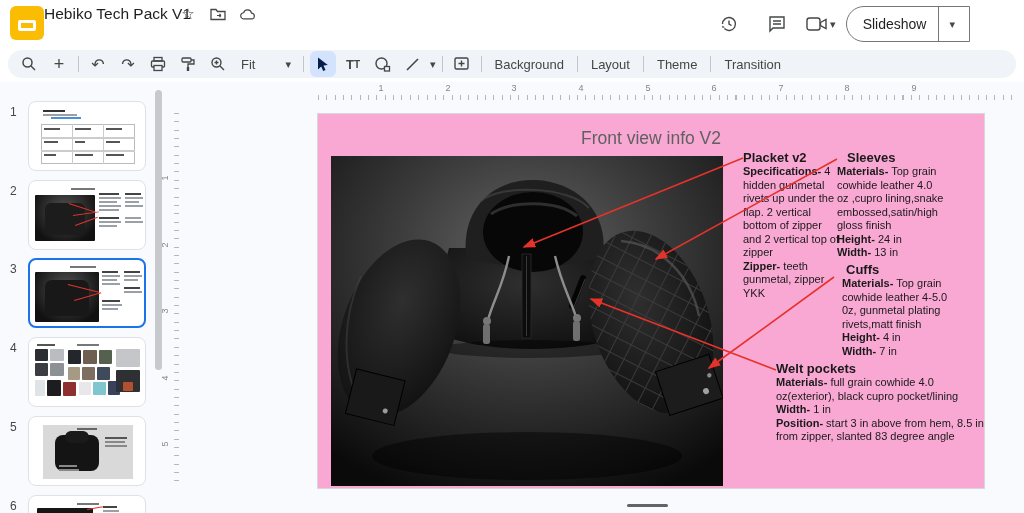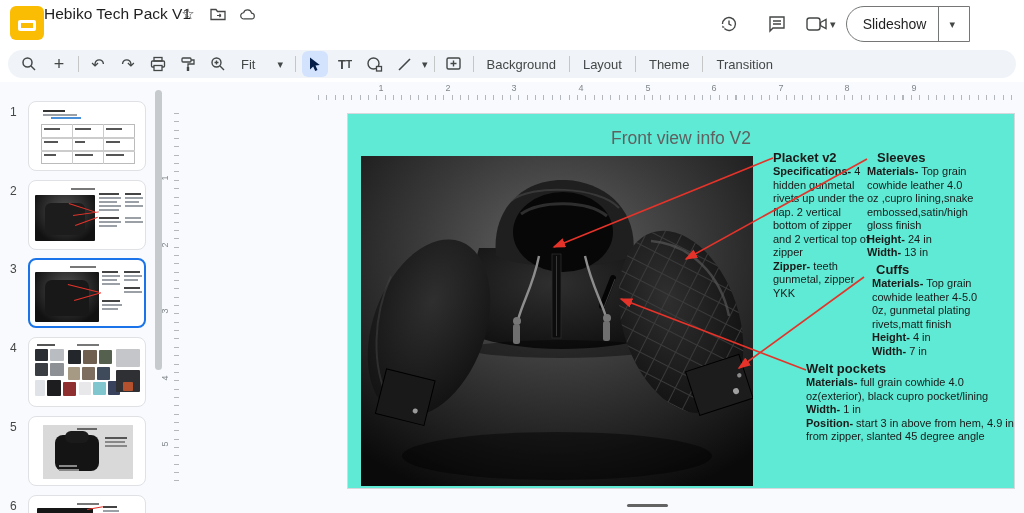--- a/index.html
+++ b/index.html
@@ -27,21 +27,21 @@
   .slideshow-btn .dd{padding:0 14px 0 10px;}
 
   
   .toolbar{position:absolute;left:8px;top:50px;width:1008px;height:28px;background:#f0f4f9;border-radius:14px;
     display:flex;align-items:center;}
   .tb-ic{width:26px;height:26px;margin:0 2px;border-radius:6px;display:flex;align-items:center;justify-content:center;
     color:#444746;cursor:pointer;flex:0 0 auto;}
   .tb-ic.selected{background:#d3e3fd;color:#041e49;}
   .tb-sep{width:1px;height:16px;background:#c4c7c5;margin:0 4px;flex:0 0 auto;}
   .tb-text{font-size:13px;color:#444746;padding:3px 9px;border-radius:6px;cursor:pointer;flex:0 0 auto;}
-  .fit-box{display:flex;align-items:center;gap:22px;padding:2px 8px;border-radius:6px;cursor:pointer;flex:0 0 auto;}
+  .fit-box{display:flex;align-items:center;gap:30px;padding:2px 8px;border-radius:6px;cursor:pointer;flex:0 0 auto;}
   .fit-box .fit-lbl{font-size:13px;color:#444746;}
   .tb-undo{font-size:16px;}
 
   
   .workarea{position:absolute;left:0;top:82px;width:1024px;height:431px;background:#f8fafd;}
 
   
   .h-ruler{position:absolute;left:318px;top:2px;width:697px;height:16px;
     background-image:repeating-linear-gradient(90deg,#b4b8bc 0 1px,transparent 1px 8.35px);
     background-size:100% 5px;background-position:0 100%;background-repeat:no-repeat;}
@@ -61,21 +61,21 @@
 
   
   .m-line{position:absolute;background:#9aa0a6;height:1.5px;}
   .m-dark{position:absolute;background:radial-gradient(circle at 50% 35%,#555 0%,#111 80%);border-radius:1px;}
   .m-table{position:absolute;border:1px solid #bbb;}
   .m-red{position:absolute;background:#e5332a;height:1px;transform-origin:0 0;}
   .m-tile{position:absolute;border-radius:1px;}
   .m-gray{position:absolute;background:#d9d9d9;}
 
   
-  .page{position:absolute;left:317px;top:31px;width:668px;height:376px;background:#5eead4;border:1px solid #d5d8dc;margin-left:30px;}
+  .page{position:absolute;left:317px;top:31px;width:668px;height:376px;background:#f9a8d4;border:1px solid #d5d8dc;}
   .slide-title{position:absolute;left:0;right:0;top:14px;text-align:center;font-size:17.5px;color:#606060;cursor:text;}
   .jacket{position:absolute;left:13px;top:42px;width:392px;height:330px;}
 
   
   .anno{position:absolute;font-size:11px;line-height:13.5px;color:#1a1a1a;cursor:text;}
   .anno .hd{font-size:13px;font-weight:bold;line-height:15px;}
   .anno .b{font-weight:bold;}
   .anno-placket{left:425px;top:36px;width:96px;}
   .anno-sleeves{left:519px;top:36px;width:110px;}
   .anno-sleeves .hd{padding-left:10px;}
@@ -438,21 +438,21 @@
           <div><span class="b">Materials-</span><span> Top grain cowhide leather 4-5.0 0z, gunmetal plating rivets,matt finish</span></div>
           <div><span class="b">Height-</span><span> 4 in</span></div>
           <div><span class="b">Width-</span><span> 7 in</span></div>
         </div>
     </div>
     <div class="anno anno-welt">
       <div class="hd">Welt pockets</div>
       <div>
           <div><span class="b">Materials-</span><span> full grain cowhide 4.0 oz(exterior), black cupro pocket/lining</span></div>
           <div><span class="b">Width-</span><span> 1 in</span></div>
-          <div><span class="b">Position-</span><span> start 3 in above from hem, 4.9 in from zipper, slanted 45 degree angle</span></div>
+          <div><span class="b">Position-</span><span> start 3 in above from hem, 8.5 in from zipper, slanted 83 degree angle</span></div>
         </div>
     </div>
 
     <svg class="arrows" viewBox="0 0 668 376">
       <defs>
         <marker id="ah" markerWidth="8" markerHeight="6" refX="7" refY="3" orient="auto">
           <path d="M0 0 L8 3 L0 6 Z" fill="#e5332a"></path>
         </marker>
       </defs>
       <g stroke="#e5332a" stroke-width="1.6" marker-end="url(#ah)">

